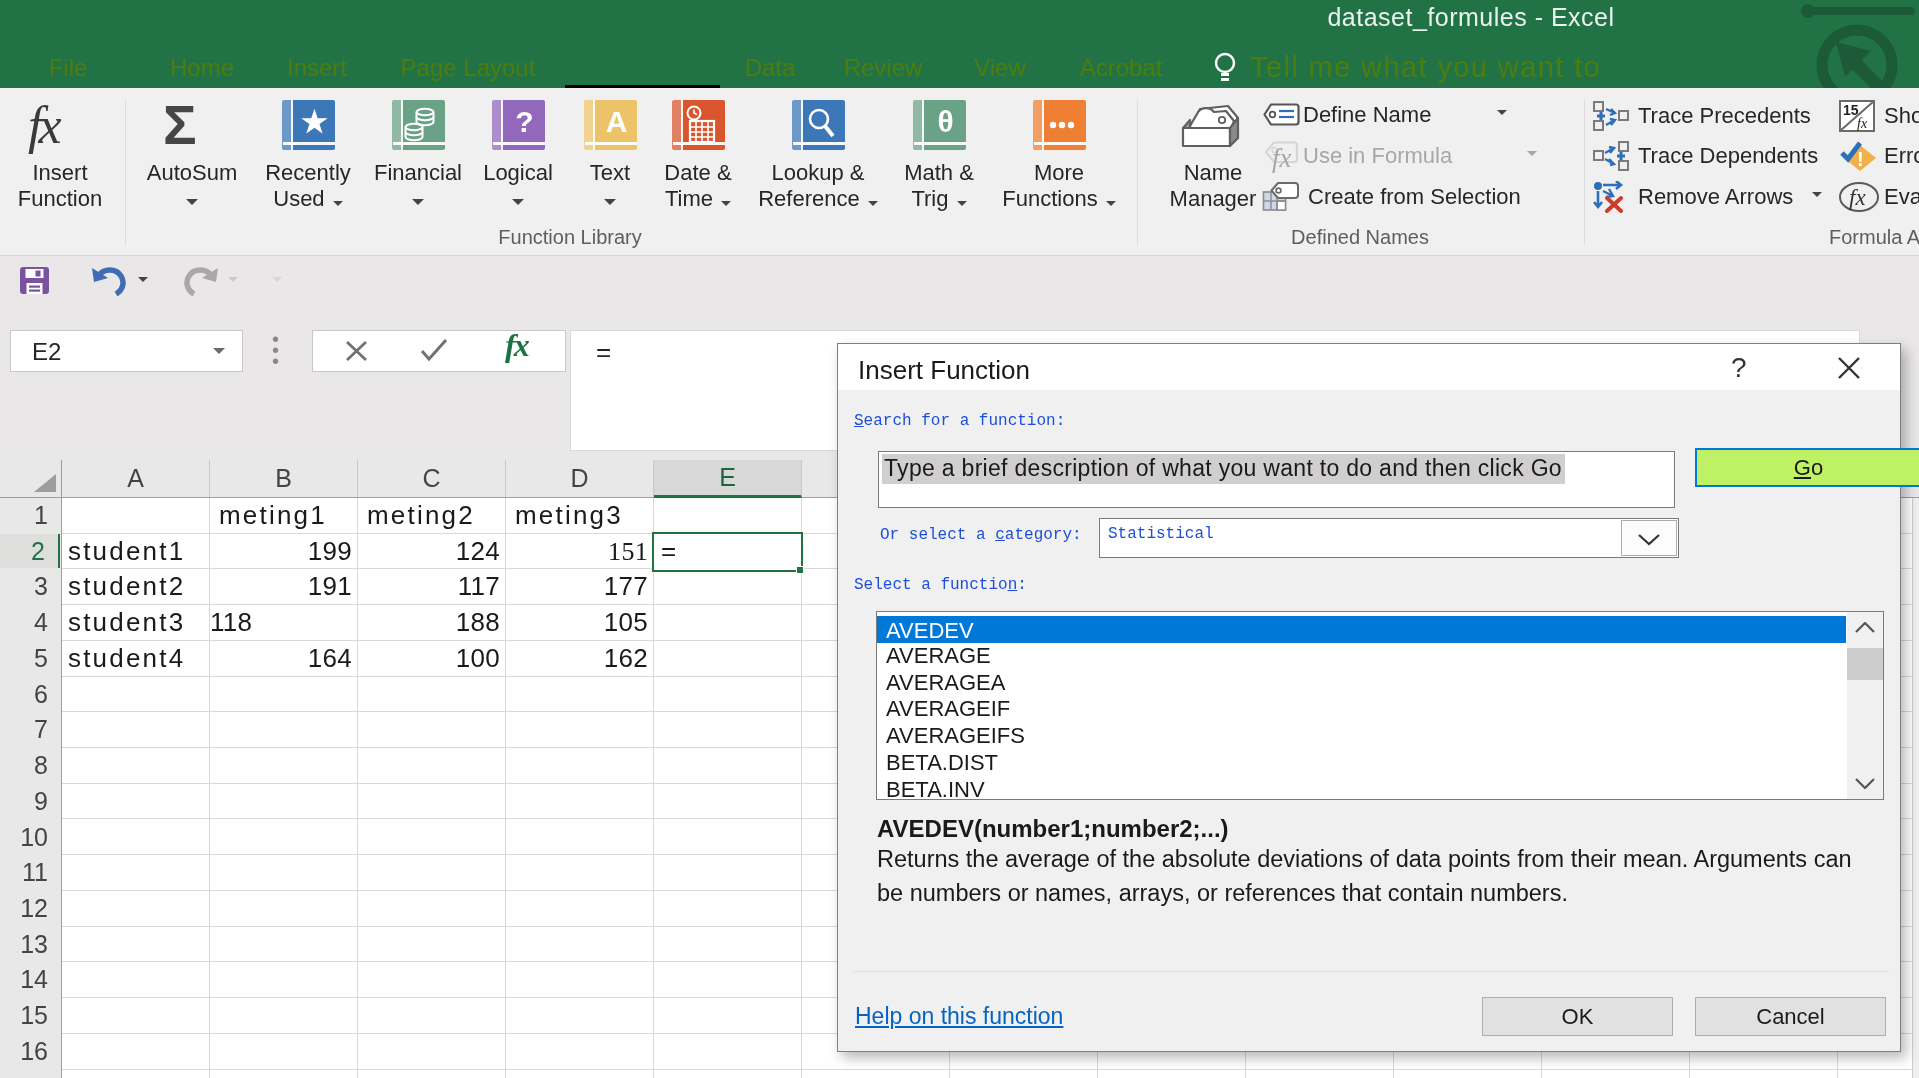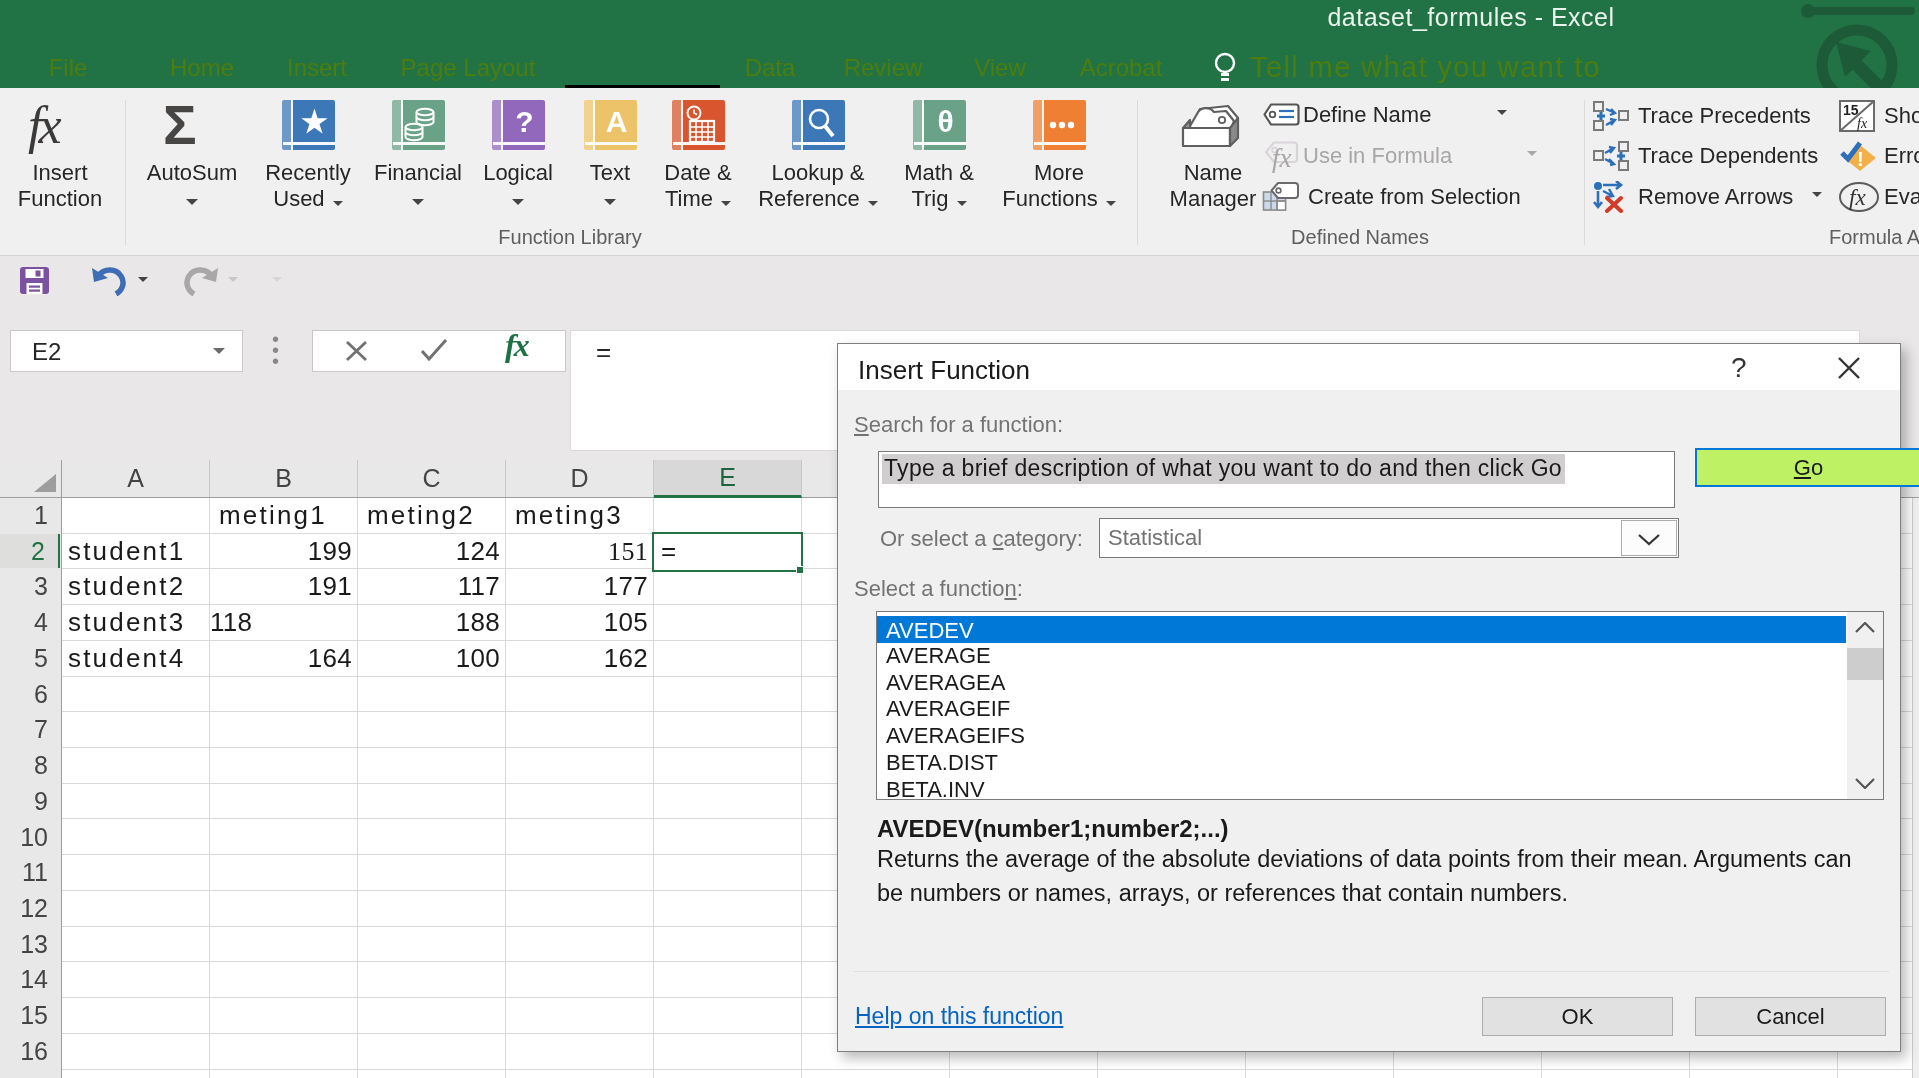--- a/index.html
+++ b/index.html
@@ -38,21 +38,21 @@
 #colheads { position:absolute; left:0; top:0; width:1919px; height:38px; background:#e9e8e8; border-bottom:1px solid #9f9e9e; }
 .colhead { position:absolute; top:0; height:37px; line-height:37px; text-align:center; color:#444; font-size:25px; border-right:1px solid #c9c8c8; }
 #rowheads { position:absolute; left:0; top:38px; width:62px; height:580px; background:#e9e8e8; border-right:1px solid #9f9e9e; }
 .rowhead { position:absolute; left:0; width:61px; height:35.7px; line-height:35.7px; text-align:right; padding-right:13px; color:#444; font-size:25px; }
 .cell { position:absolute; height:35.7px; line-height:35.7px; font-size:26px; color:#1a1a1a; white-space:nowrap; letter-spacing:0.3px; }
 .wide { letter-spacing:2.2px !important; }
 
 
 #dialog { left:837px; top:343px; width:1064px; height:709px; background:#f0f0f0; border:1px solid #7e7e7e; box-shadow:5px 6px 12px rgba(0,0,0,0.28);padding-left:28px; }
 #dlgtitle { left:0; top:0; width:100%; height:46px; background:#fff; }
-.dlabel { font-size:22px; color:#737373; white-space:nowrap; }
+.dlabel { font-size:16px; color:#1d4ed8; white-space:nowrap;font-family:Liberation Mono, monospace; }
 .btn { position:absolute; background:#e1e1e1; border:1px solid #adadad; font-size:22px; color:#1a1a1a; text-align:center; }
 u.u { text-decoration:underline; }
 </style>
 </head>
 <body>
 <div id="stage">
   <div class="abs" id="greenbar"></div>
   <div class="abs" id="title">dataset_formules  -  Excel</div>
   <div class="abs tab" style="left:30px; width:76px;">File</div>
   <div class="abs tab" style="left:160px; width:84px;">Home</div>

